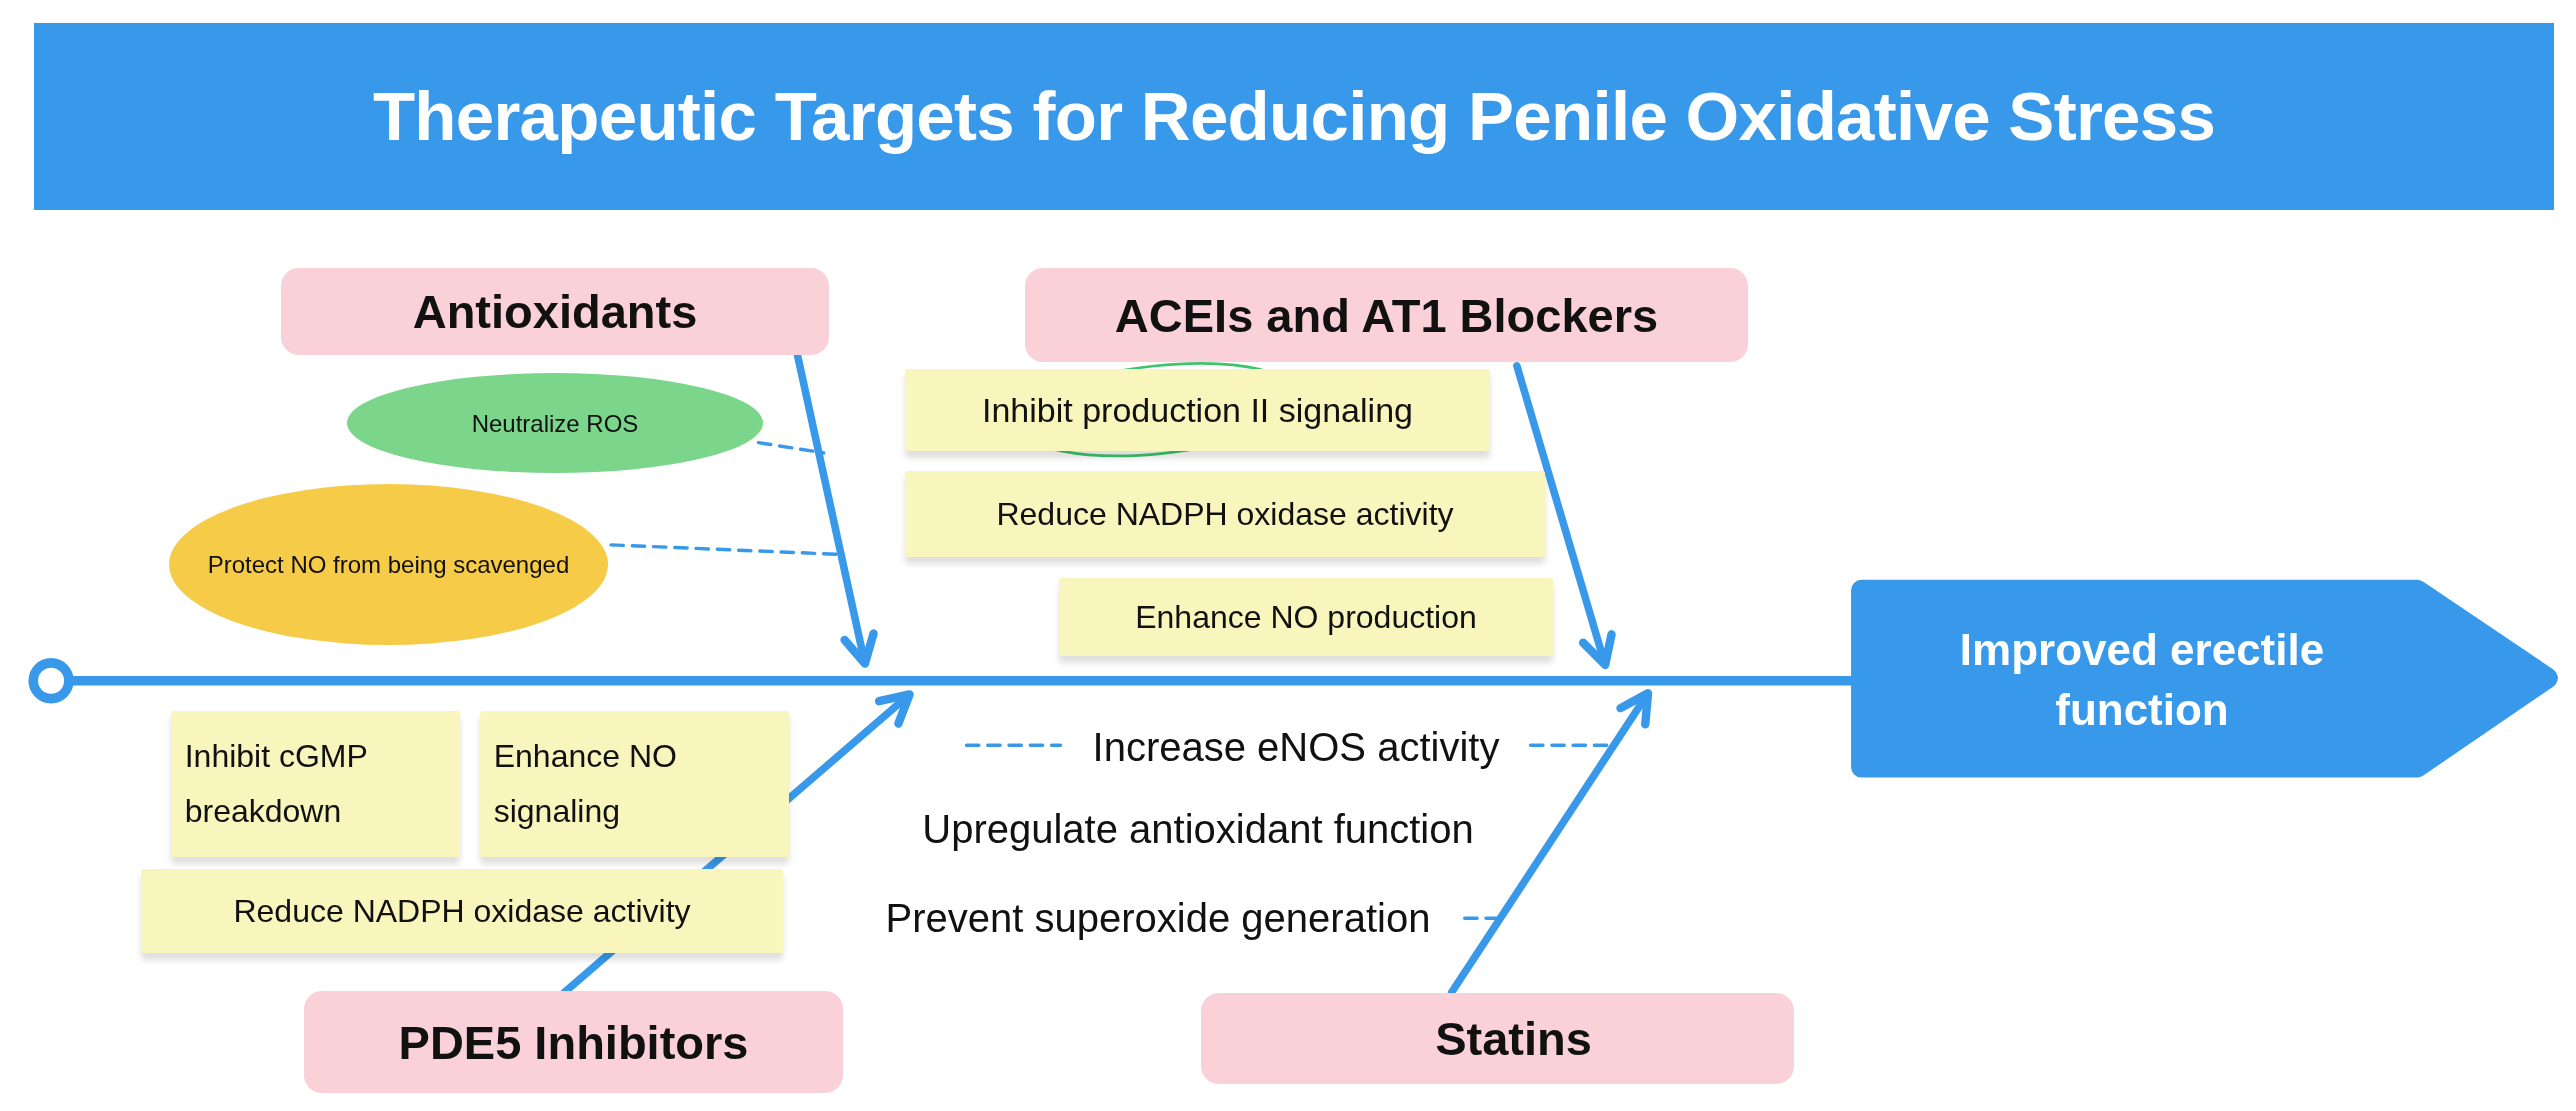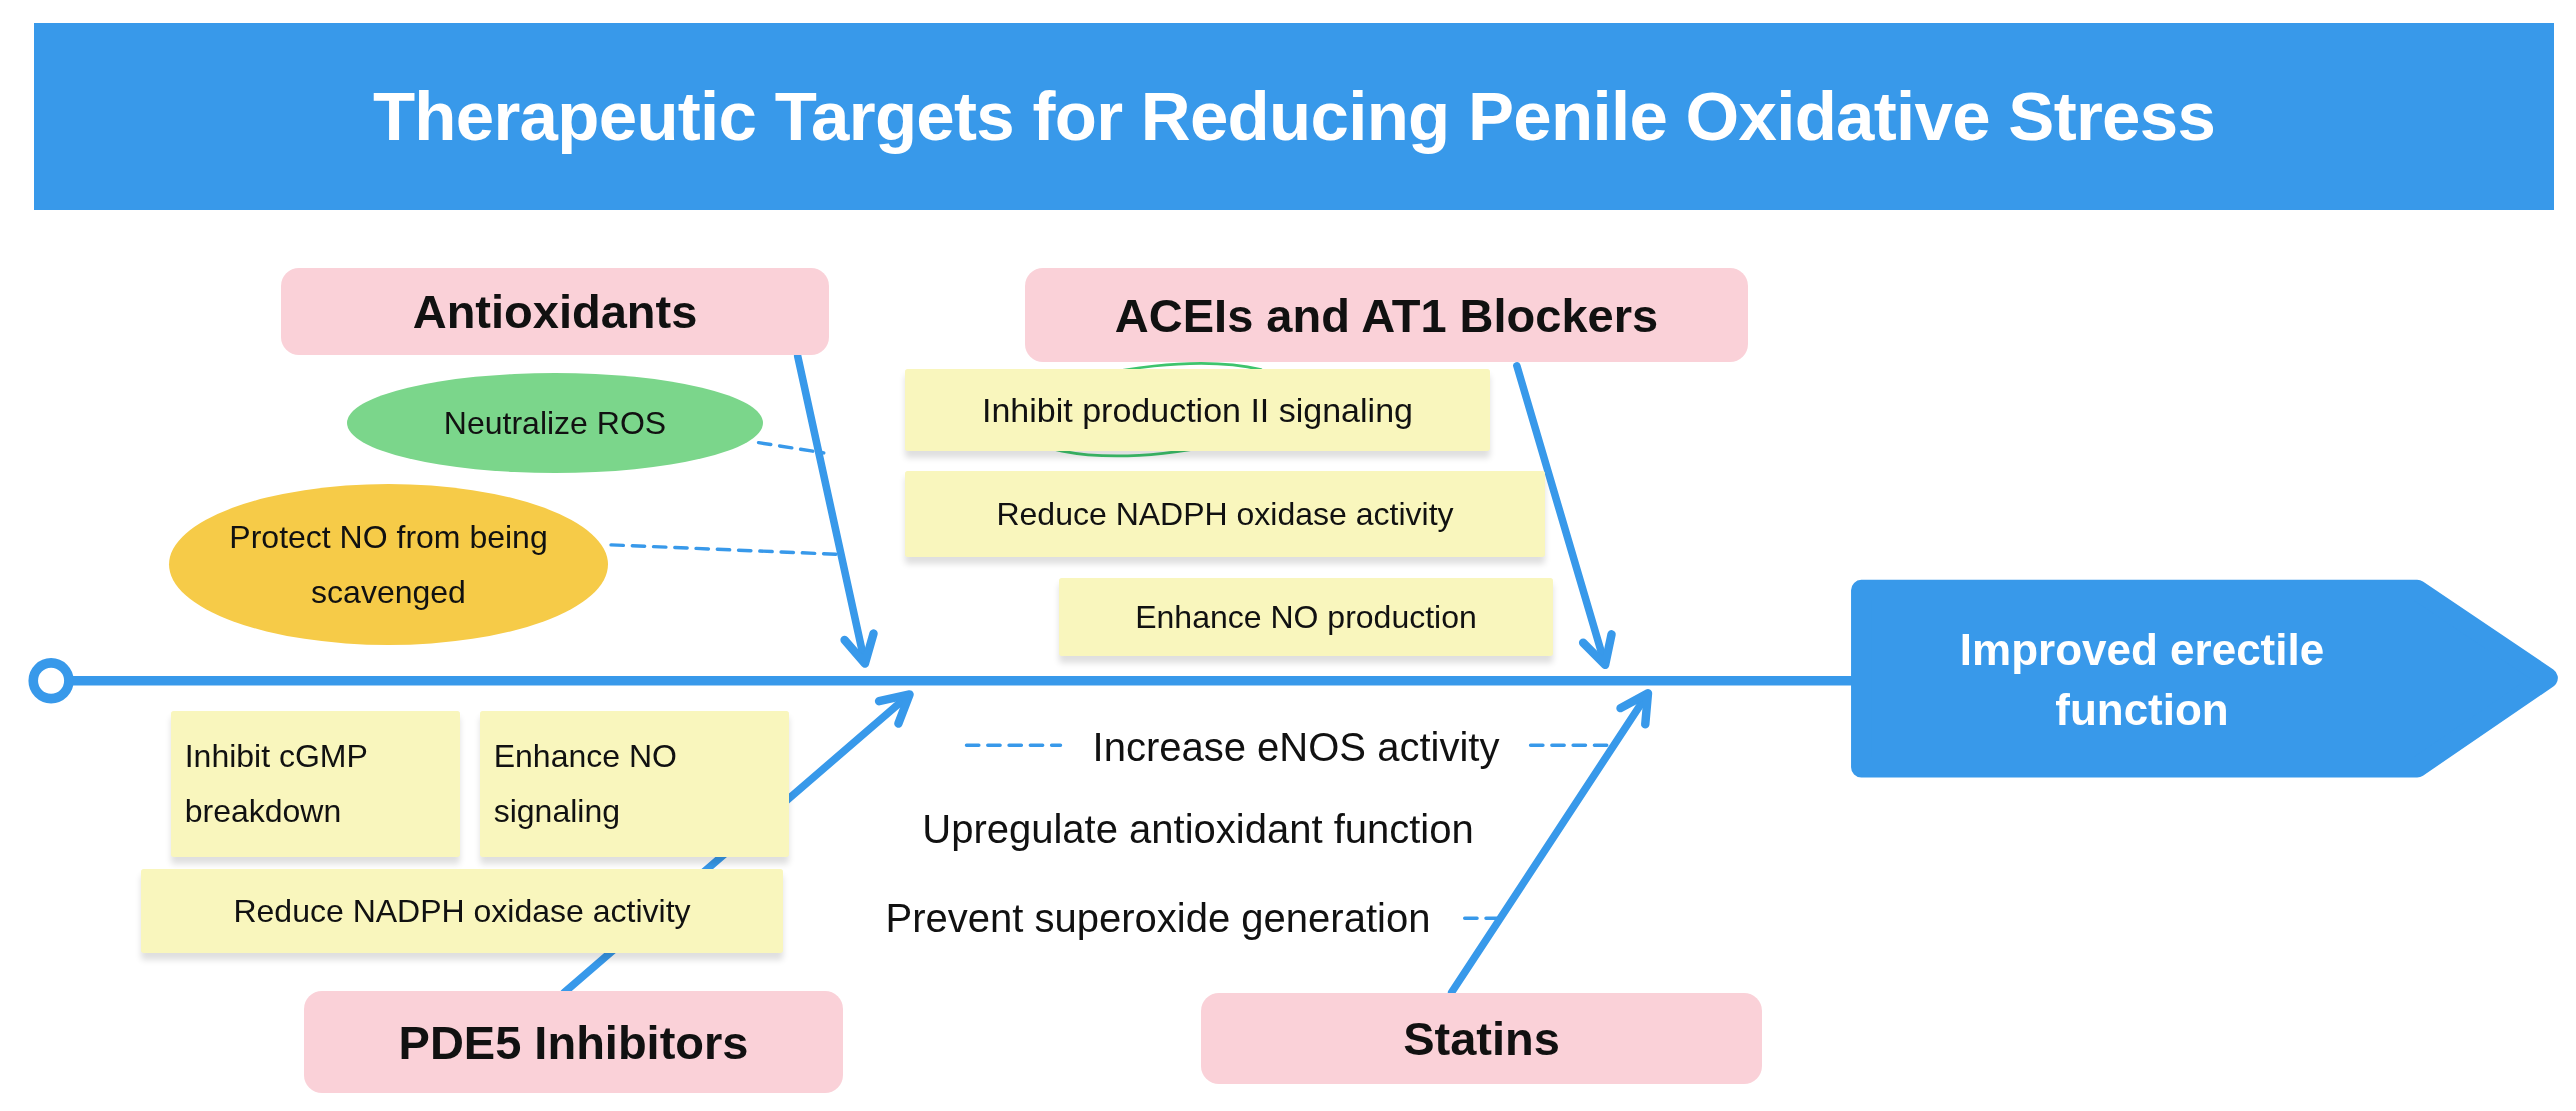--- a/index.html
+++ b/index.html
@@ -28,30 +28,30 @@
   .cat{
     background:#FAD1D8;border-radius:18px;
     font-weight:800;font-size:47px;margin-left:26px;
   }
   .note{
     background:#F9F6BD;border-radius:2.7px;
     font-size:32px;line-height:55px;
     box-shadow:0 6.2px 6.9px rgba(0,0,0,0.13);
   }
   .note.leftalign{justify-content:flex-start;text-align:left;padding-left:13.7px;}
-  .ellipse{border-radius:50%;font-size:32px;line-height:55px;}
+  .ellipse{border-radius:50%;font-size:24px;line-height:55px;}
   .ellipse.green{background:#7BD68B;}
   .ellipse.orange{background:#F6CB48;}
   .plainrow{position:absolute;transform:translate(-50%,-50%);
     font-size:40px;color:#111;white-space:nowrap;text-align:center;}
   
   .cat-antiox {left:255px; top:268px; width:548px; height:87px;}
   .cat-aceis  {left:999px;top:268px; width:723px;height:94px;}
   .cat-pde5   {left:278px; top:991px;width:539px; height:102px;}
-  .cat-statins{left:1175px;top:993px;width:561px; height:91px;}
+  .cat-statins{left:1175px;top:993px;width:561px; height:91px;padding-left:32px;}
 
   .el-green {left:347px;top:373px;width:416px;height:100px;}
   .el-orange{left:169px;top:484px;width:439px;height:161px;}
 
   .n-ace1{left:905px;top:369px;width:585px;height:82px;font-size:34px;}
   .n-ace2{left:905px;top:471px;width:640px;height:86px;}
   .n-ace3{left:1059px;top:578px;width:494px;height:78px;}
 
   .n-pde1{left:171px;top:711px;width:275px;height:146px;}
   .n-pde2{left:480px;top:711px;width:295px;height:146px;}

